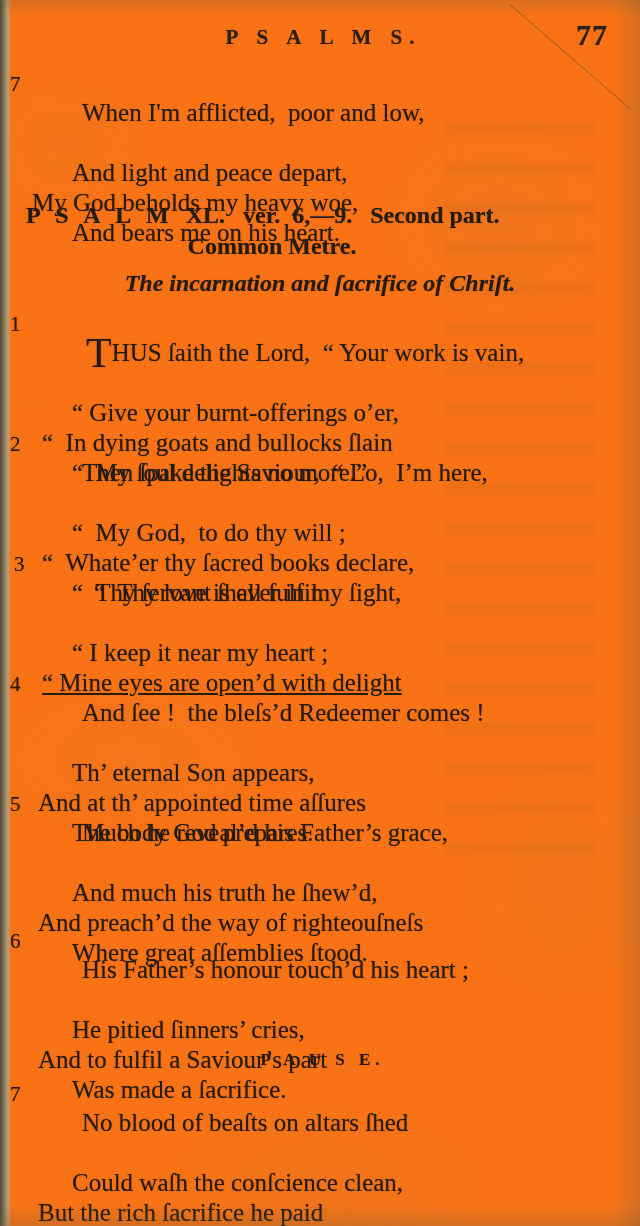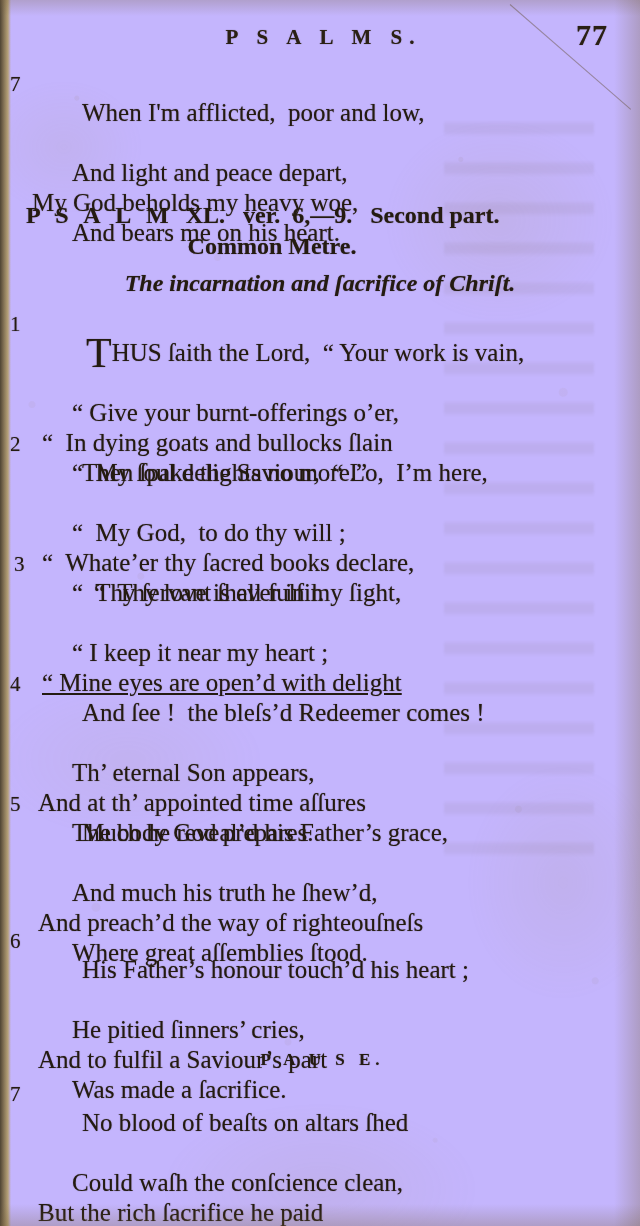--- a/index.html
+++ b/index.html
@@ -9,21 +9,21 @@
   }
   .page {
     position: relative;
     width: 640px;
     height: 1226px;
     overflow: hidden;
     background:
       radial-gradient(ellipse 70% 55% at 48% 40%, rgba(233,214,173,0.55) 0%, rgba(233,214,173,0.0) 70%),
       radial-gradient(ellipse 120% 90% at 50% 50%, #dcc79d 0%, #d2bb8e 58%, #c2aa7b 88%, #b09котор 100%),
       linear-gradient(180deg, #d9c49a 0%, #d7c296 40%, #d3bd8f 70%, #cdb686 100%);
-    background-color: #c4b5fd;
+    background-color: #f97316;
     font-family: "Liberation Serif", "DejaVu Serif", serif;
     color: #231a10;
   }
 
   
   .grain {
     position: absolute; inset: 0;
     pointer-events: none;
     opacity: .5;
     background-image:

